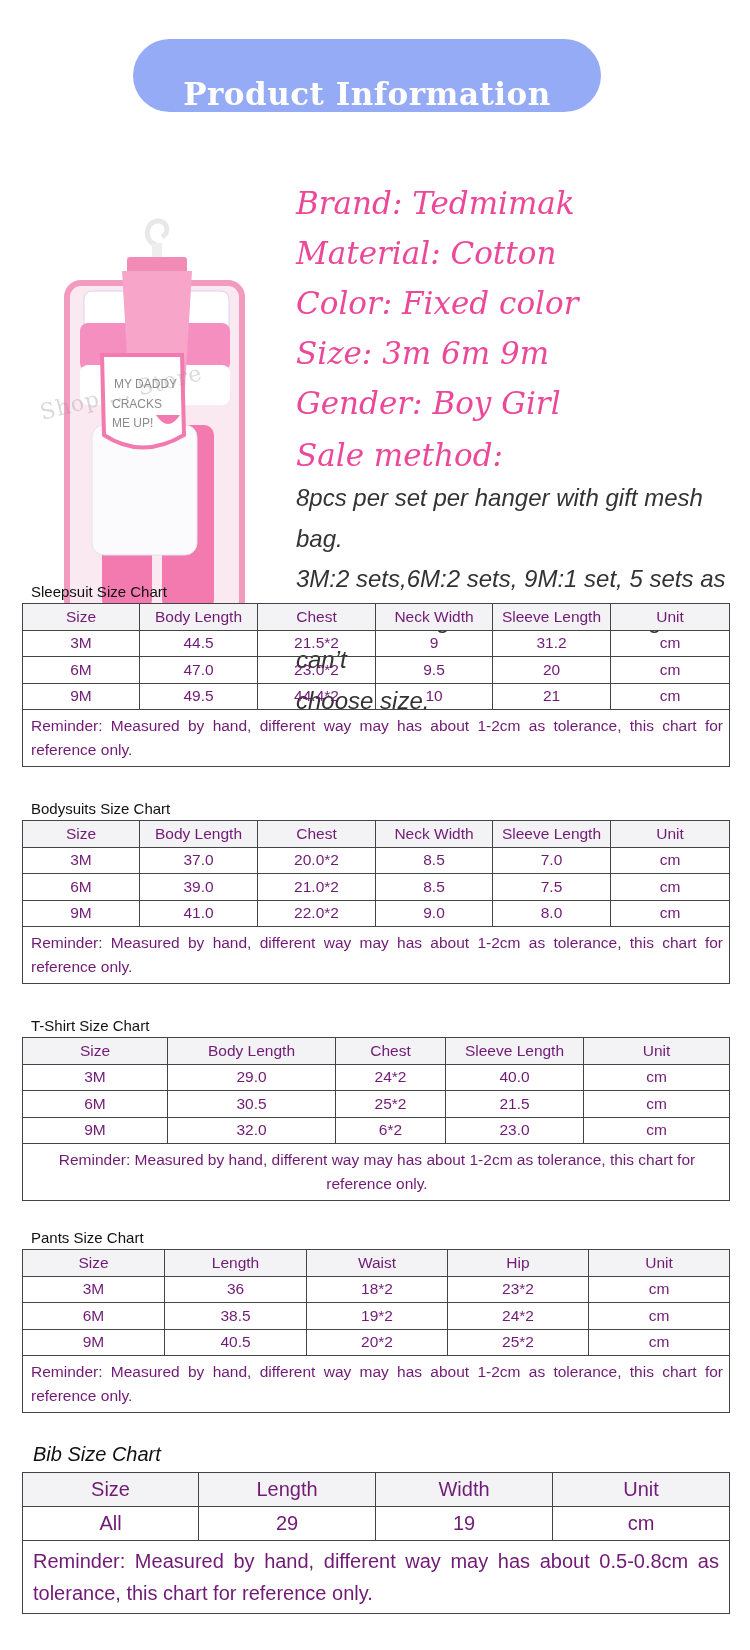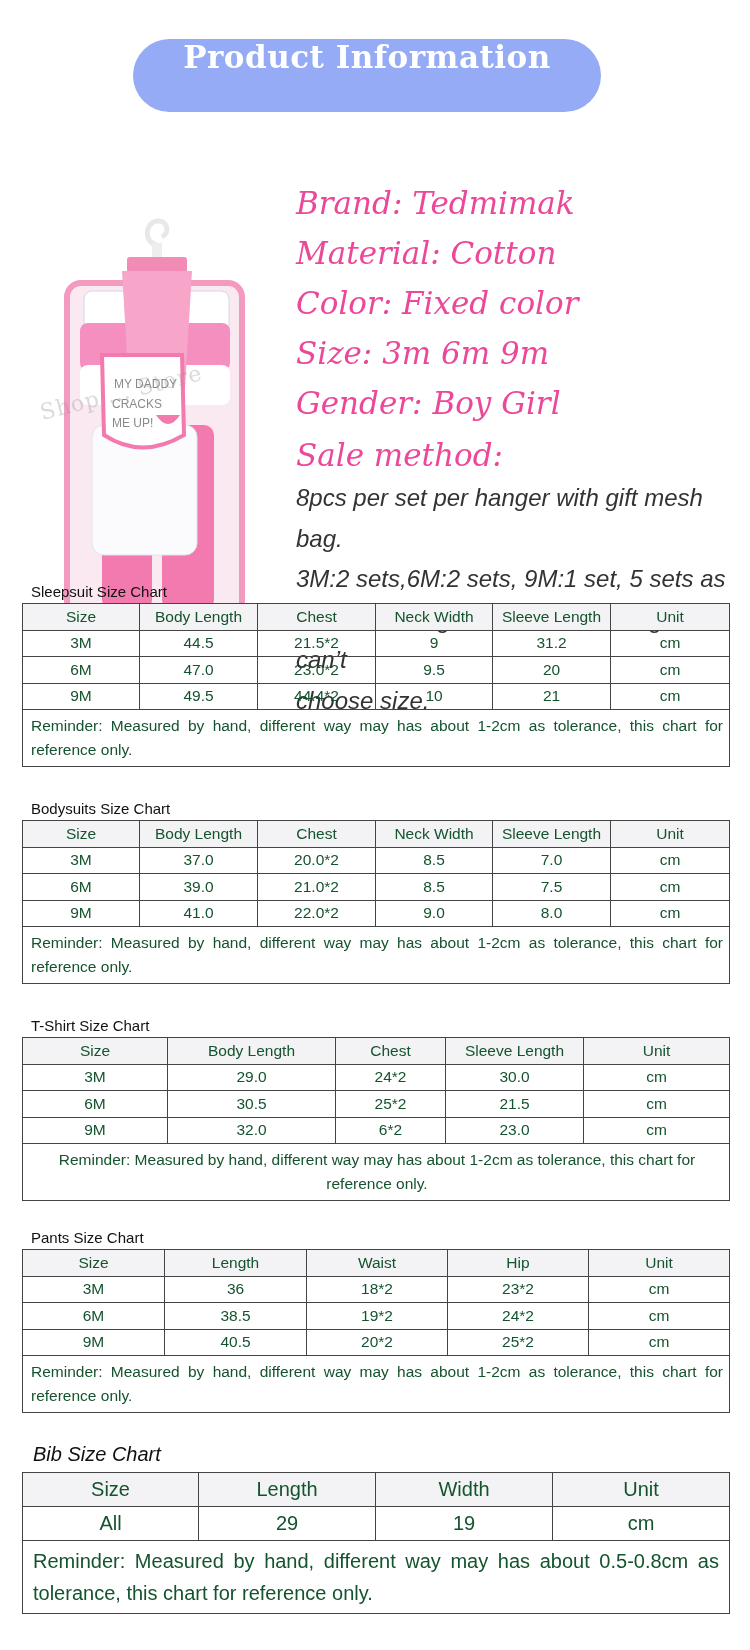--- a/index.html
+++ b/index.html
@@ -2,21 +2,21 @@
 <html><head>
 <meta charset="utf-8">
 <style>
   * { box-sizing: border-box; margin: 0; padding: 0; }
   html, body { width: 750px; height: 1650px; background: #ffffff; overflow: hidden; }
   body { position: relative; font-family: "Liberation Sans", sans-serif; color: #222; }
 
   .header-pill {
     position: absolute; left: 133px; top: 39px; width: 468px; height: 73px;
     background: #96abf6; border-radius: 37px;
-    display: flex; align-items: flex-start; justify-content: center;
+    display: flex; align-items: flex-end; justify-content: center;
   }
   .header-title {
     font-family: "DejaVu Serif", serif; font-weight: bold; font-size: 31px;
     color: #ffffff; letter-spacing: 0.5px;
   }
 
   .product-image {
     position: absolute; left: 62px; top: 205px; width: 185px; height: 412px;
   }
   .watermark {
@@ -33,21 +33,21 @@
   .sale-title { margin-top: 2px; }
   .sale-body {
     font-family: "Liberation Sans", sans-serif; font-style: italic; font-size: 24px;
     color: #333; line-height: 40.5px; margin-top: -2px; width: 440px;
   }
 
   .chart-label { position: absolute; left: 31px; font-size: 15px; color: #111; }
   .chart-label.big { font-size: 20px; left: 33px; font-style: italic; }
   table.size {
     position: absolute; left: 22px; width: 707px; border-collapse: collapse;
-    font-size: 15.5px; color: #14532d; table-layout: fixed;
+    font-size: 15.5px; color: #701a75; table-layout: fixed;
   }
   table.size td, table.size th {
     border: 1.5px solid #444; text-align: center; height: 26.5px; font-weight: normal;
     padding: 0 2px;
   }
   table.size th { background: #f3f3f5; }
   table.size td.reminder {
     text-align: justify; text-align-last: left; padding: 4px 6px 4px 8px; line-height: 24px; height: auto;
   }
   table.size td.reminder.centered { text-align: center; text-align-last: center; }
@@ -218,21 +218,21 @@
     <th>Size</th>
     <th>Body Length</th>
     <th>Chest</th>
     <th>Sleeve Length</th>
     <th>Unit</th>
   </tr>
   <tr>
     <td>3M</td>
     <td>29.0</td>
     <td>24*2</td>
-    <td>30.0</td>
+    <td>40.0</td>
     <td>cm</td>
   </tr>
   <tr>
     <td>6M</td>
     <td>30.5</td>
     <td>25*2</td>
     <td>21.5</td>
     <td>cm</td>
   </tr>
   <tr>

